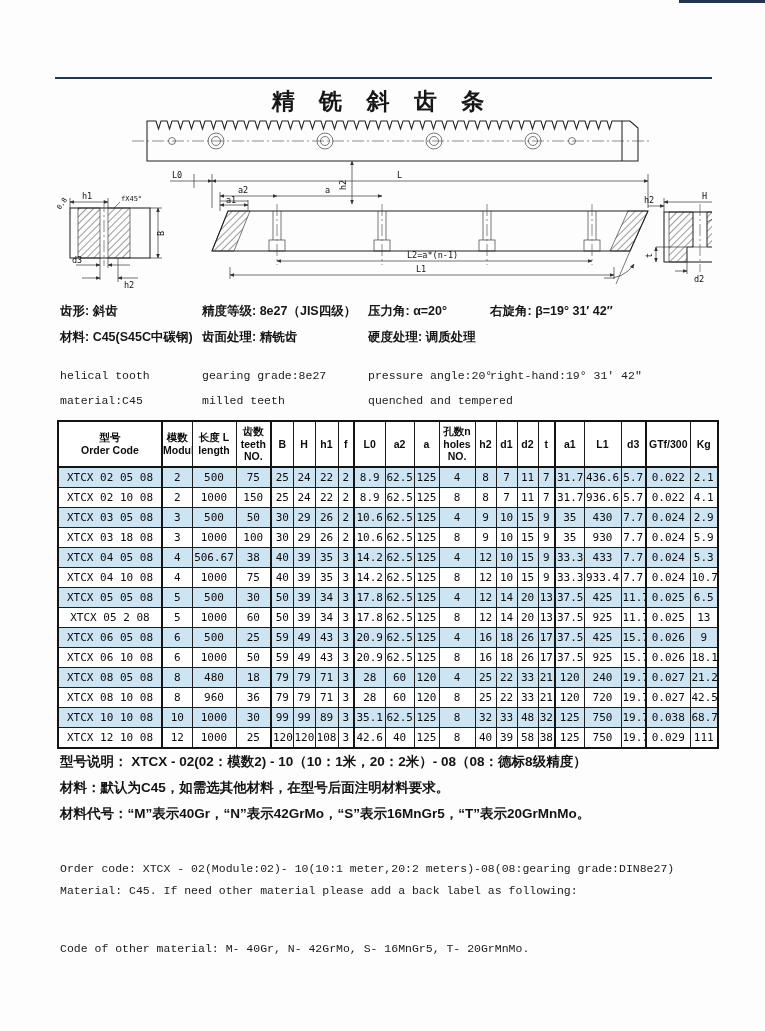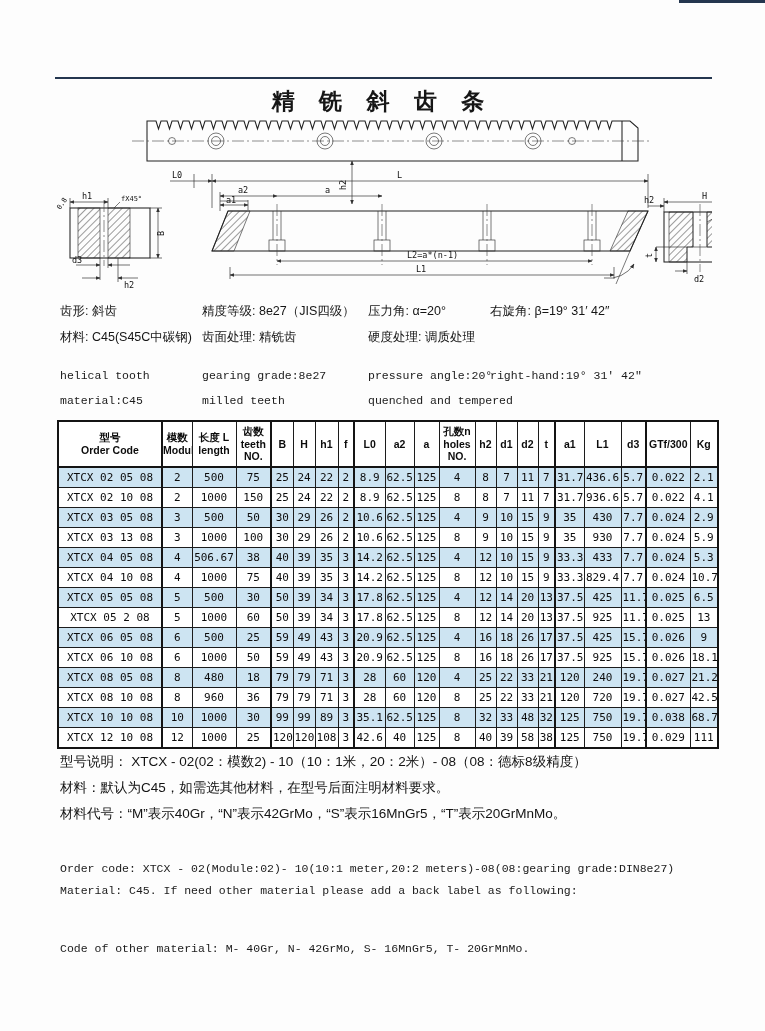--- a/index.html
+++ b/index.html
@@ -17,21 +17,21 @@
   svg.drawing{position:absolute;top:108px;left:52px;}
   .out{stroke:#222;stroke-width:1.05;fill:none}
   .thin{stroke:#333;stroke-width:.65;fill:none}
   .dim{stroke:#333;stroke-width:.7;fill:none}
   .cl{stroke:#444;stroke-width:.6;fill:none;stroke-dasharray:12 3 2 3}
   text.lb{font:8.5px "DejaVu Sans Mono","Liberation Mono",monospace;fill:#111}
   text.lbs{font:7px "DejaVu Sans Mono","Liberation Mono",monospace;fill:#111}
 
   .spec-row{position:absolute;left:60px;width:660px;height:18px;}
   .spec-row span{position:absolute;white-space:nowrap;}
-  .spec-cn{font-size:12.5px;font-weight:400;color:#151515;}
+  .spec-cn{font-size:12.5px;font-weight:700;color:#151515;}
   .spec-en{font-size:11.5px;font-family:"Liberation Mono","DejaVu Sans Mono",monospace;color:#1a1a1a;text-align:center;}
   .p0{left:0}.p1{left:142px}.p2{left:308px}.p3{left:430px}
 
   table.spec-table{
     position:absolute;top:420px;left:57px;width:656px;
     border-collapse:collapse;table-layout:fixed;
     font-family:"DejaVu Sans Mono","Liberation Mono",monospace;
     font-size:11px;color:#0c0c0c;background:#fff;
     border:2.5px solid #141414;
   }
@@ -40,21 +40,21 @@
     padding:0 1px;overflow:hidden;white-space:nowrap;
   }
   .spec-table td{height:19px;}
   .spec-table th{font-size:10.5px;line-height:1.2;font-weight:700;padding:3px 0;
     font-family:"Liberation Sans","DejaVu Sans",sans-serif;}
   .spec-table thead th{border-bottom:2px solid #141414;}
   .spec-table .ge{border-right:2px solid #141414;}
   .spec-table tr.stripe td{background:var(--stripe,#cde4f2);}
 
   .note{position:absolute;left:60px;white-space:nowrap;}
-  .note-cn{font-size:13.5px;font-weight:400;color:#131313;}
+  .note-cn{font-size:13.5px;font-weight:700;color:#131313;}
   .note-en{font-size:11.5px;font-family:"Liberation Mono","DejaVu Sans Mono",monospace;color:#1a1a1a;}
 </style>
 </head>
 <body>
 
 <div class="corner-bar"></div>
 <div class="page-title">精 铣 斜 齿 条</div>
 <div class="title-rule"></div>
 
 <svg class="drawing" width="660" height="195" viewBox="0 0 660 195">
@@ -340,21 +340,21 @@
         <td>10</td>
         <td>15</td>
         <td class="ge">9</td>
         <td>35</td>
         <td>430</td>
         <td class="ge">7.7</td>
         <td>0.024</td>
         <td>2.9</td>
       </tr>
       <tr>
-        <td class="ge">XTCX 03 13 08</td>
+        <td class="ge">XTCX 03 18 08</td>
         <td>3</td>
         <td>1000</td>
         <td class="ge">100</td>
         <td>30</td>
         <td>29</td>
         <td>26</td>
         <td class="ge">2</td>
         <td>10.6</td>
         <td>62.5</td>
         <td>125</td>
@@ -403,21 +403,21 @@
         <td class="ge">3</td>
         <td>14.2</td>
         <td>62.5</td>
         <td>125</td>
         <td>8</td>
         <td>12</td>
         <td>10</td>
         <td>15</td>
         <td class="ge">9</td>
         <td>33.3</td>
-        <td>829.4</td>
+        <td>933.4</td>
         <td class="ge">7.7</td>
         <td>0.024</td>
         <td>10.7</td>
       </tr>
       <tr class="stripe">
         <td class="ge">XTCX 05 05 08</td>
         <td>5</td>
         <td>500</td>
         <td class="ge">30</td>
         <td>50</td>

